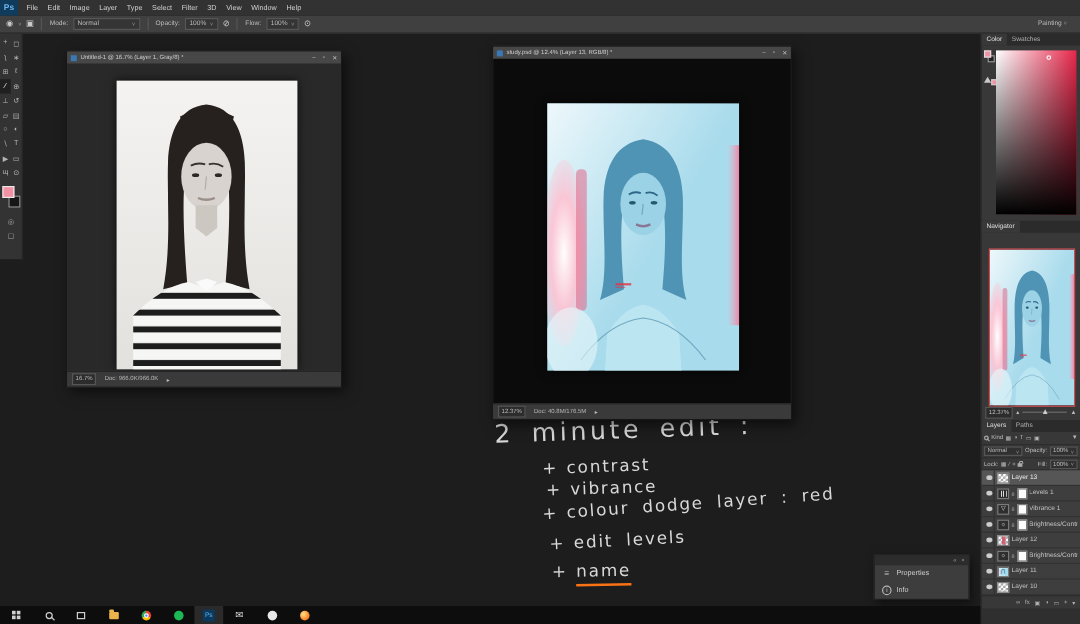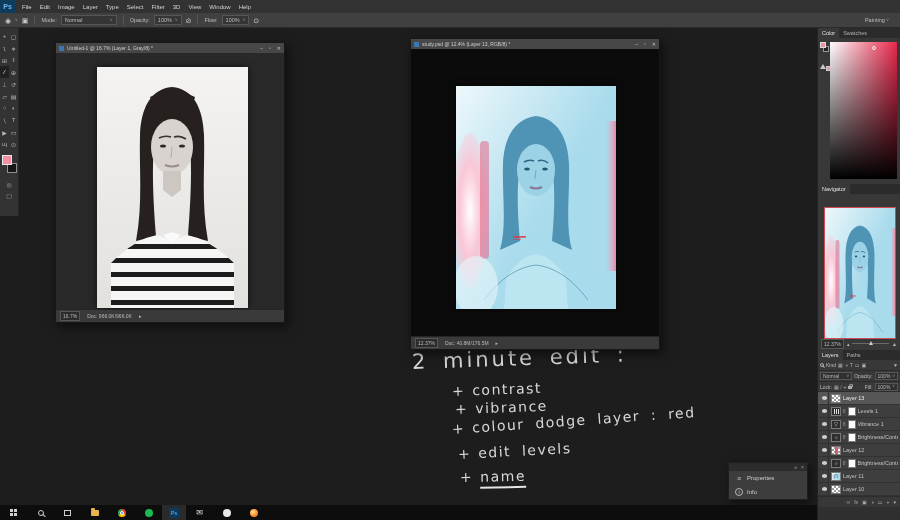--- a/index.html
+++ b/index.html
@@ -43,21 +43,21 @@
 
   
   .hw{position:absolute;color:#d8d8d8;font-family:"DejaVu Sans",sans-serif;letter-spacing:1.5px;word-spacing:5px;white-space:nowrap;z-index:10;transform-origin:left center}
   .note-title{left:412px;top:350px;font-size:21px;letter-spacing:3px;transform:rotate(-2deg)}
   .n0{left:452px;top:383px;font-size:14px;transform:rotate(-2deg)}
   .n1{left:455px;top:401px;font-size:14px;transform:rotate(-2deg)}
   .n2{left:452px;top:421px;font-size:14px;transform:rotate(-4deg)}
   .n3{left:458px;top:446px;font-size:14px;transform:rotate(-3deg)}
   .n4{left:460px;top:469px;font-size:14px;transform:rotate(-1deg)}
   .bullet{margin-right:7px}
-  .u{border-bottom:2px solid #e5e5e5;padding-bottom:2px}
+  .u{border-bottom:2px solid #f97316;padding-bottom:2px}
 
   
   .rightcol{position:absolute;left:817px;top:28px;width:83px;bottom:0;background:#383838;border-left:1px solid #232323;z-index:35}
   .ptabs{height:10px;background:#2b2b2b;display:flex;font-size:5.5px}
   .ptab{padding:0 4px;display:flex;align-items:center;color:#b0b0b0}
   .ptab.on{background:#383838;color:#e0e0e0}
   .panel{position:absolute;left:0;right:0}
   .pnl-color{top:0;height:156px}
   .pnl-nav{top:156px;height:166px}
   .pnl-layers{top:322px;bottom:0}

